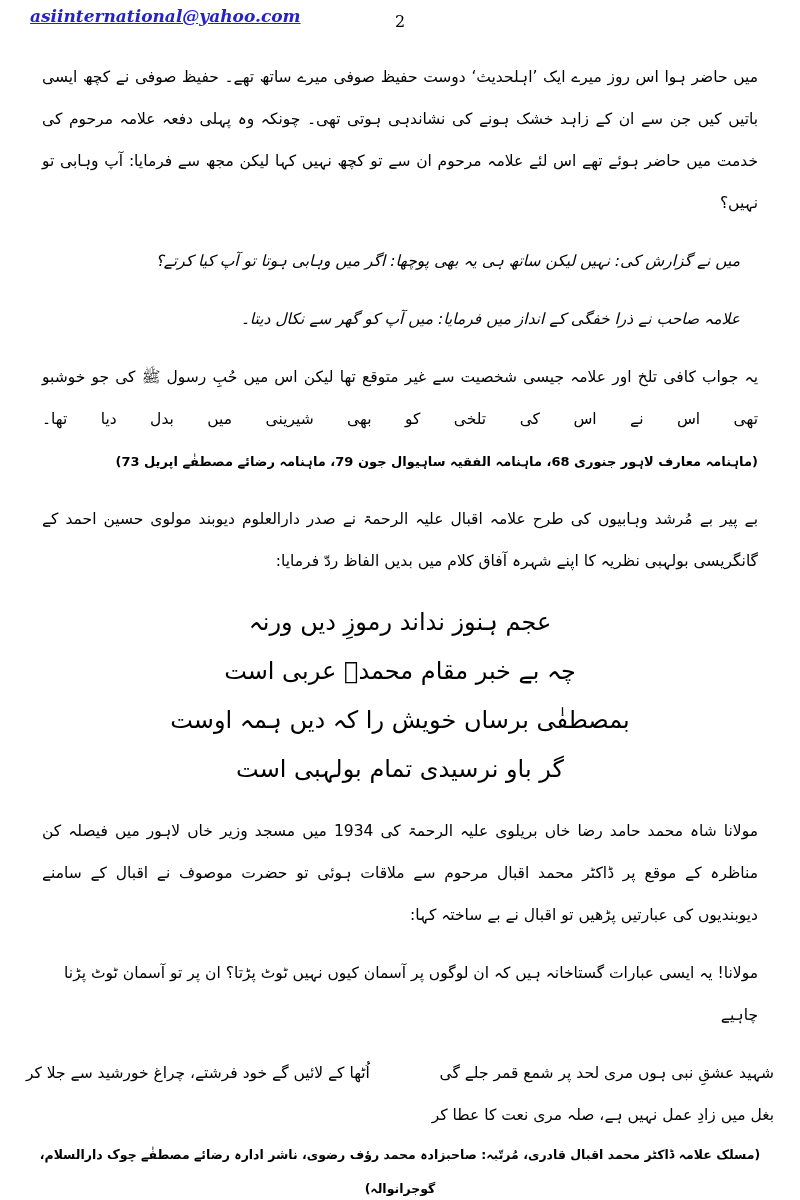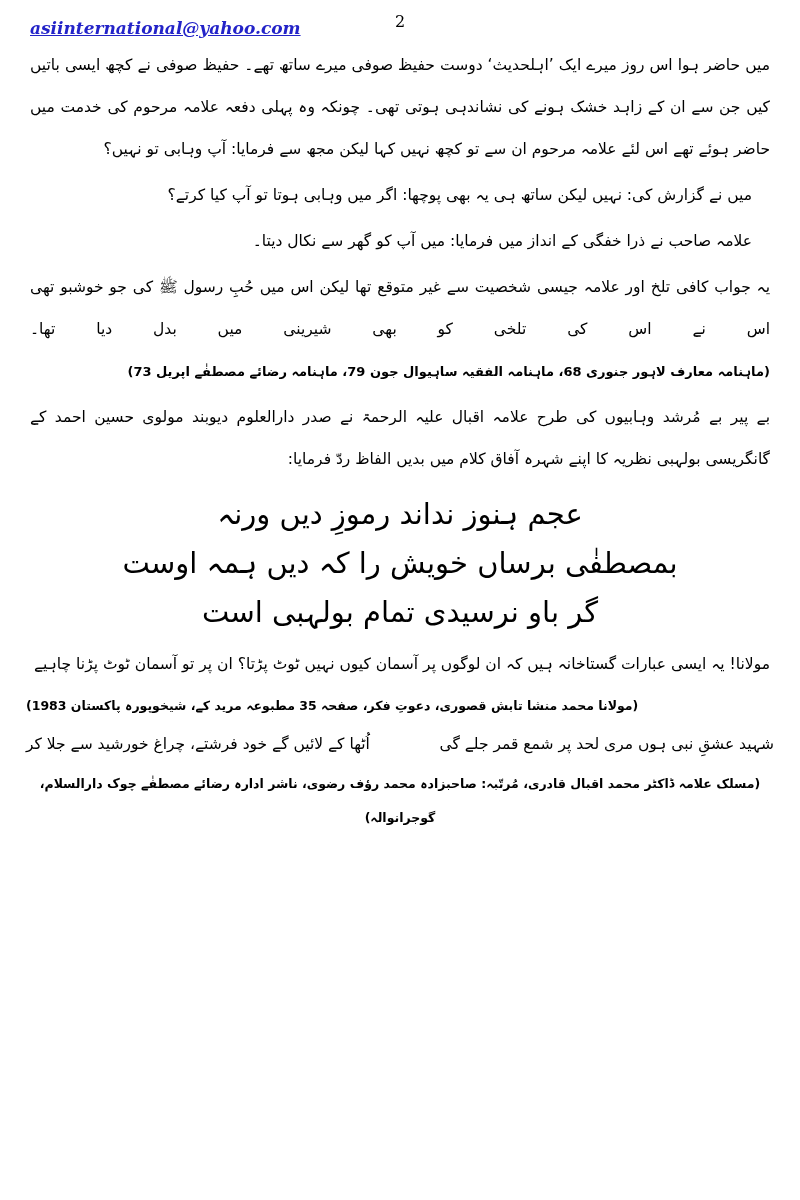--- a/index.html
+++ b/index.html
@@ -4,43 +4,43 @@
 <style>
   html,body{margin:0;padding:0;}
   body{
     width:800px;height:1200px;background:#ffffff;color:#000;
     font-family:"DejaVu Sans",sans-serif;overflow:hidden;position:relative;
   }
   .page{width:800px;height:1200px;position:relative;box-sizing:border-box;padding:4px 26px 0 26px;}
   
   .hdr{position:relative;height:36px;}
   .hdr .email-top{
-    position:absolute;left:4px;top:14px;
+    position:absolute;left:4px;top:2px;
     font-family:"DejaVu Serif",serif;font-style:italic;font-weight:bold;
     font-size:17px;color:#2323c8;text-decoration:underline;cursor:pointer;
   }
   .hdr .pageno{
     position:absolute;left:0;right:0;top:8px;text-align:center;
     font-family:"DejaVu Serif",serif;font-size:16px;color:#000;
   }
   
   .urdu{direction:rtl;unicode-bidi:embed;}
   .para{
-    margin:4px;font-size:15.5px;line-height:42px;text-align:justify;text-align-last:right;
+    margin:16px;font-size:15.5px;line-height:42px;text-align:justify;text-align-last:right;
     text-justify:inter-word;
   }
   .para.single{text-align:right;}
-  .indent{text-indent:18px;}
+  .indent{text-indent:18px;font-style:italic;}
   .cit{font-size:13px;font-weight:bold;line-height:1;white-space:nowrap;}
   .cit-line{margin:2px 0 0 0;font-size:12.5px;font-weight:bold;line-height:34px;}
   .cit-left{text-align:left;}
   .cit-center{text-align:center;}
   
   .poem{margin:10px 0 6px 0;text-align:center;}
-  .poem .pl{font-size:29px;line-height:49px;}
+  .poem .pl{font-size:24px;line-height:49px;}
   
   .crow{display:flex;justify-content:space-between;direction:rtl;font-size:15.5px;line-height:42px;}
   .crow .half{white-space:nowrap;}
 </style>
 </head>
 <body>
 
 <div class="page">
 
   <div class="hdr">
@@ -55,34 +55,36 @@
     <p class="para single indent">میں نے گزارش کی: نہیں لیکن ساتھ ہی یہ بھی پوچھا: اگر میں وہابی ہوتا تو آپ کیا کرتے؟</p>
 
     <p class="para single indent">علامہ صاحب نے ذرا خفگی کے انداز میں فرمایا: میں آپ کو گھر سے نکال دیتا۔</p>
 
     <p class="para"><span>یہ جواب کافی تلخ اور علامہ جیسی شخصیت سے غیر متوقع تھا لیکن اس میں حُبِ رسول ﷺ کی جو خوشبو تھی اس نے اس کی تلخی کو بھی شیرینی میں بدل دیا تھا۔</span> <span class="cit">(ماہنامہ معارف لاہور جنوری 68، ماہنامہ الفقیہ ساہیوال جون 79، ماہنامہ رضائے مصطفٰے اپریل 73)</span></p>
 
     <p class="para">بے پیر بے مُرشد وہابیوں کی طرح علامہ اقبال علیہ الرحمۃ نے صدر دارالعلوم دیوبند مولوی حسین احمد کے گانگریسی بولہبی نظریہ کا اپنے شہرہ آفاق کلام میں بدیں الفاظ ردّ فرمایا:</p>
 
     <div class="poem">
       <div class="pl">عجم ہنوز نداند رموزِ دیں ورنہ</div>
+      <div class="pl">چہ بے خبر مقام محمدؐ عربی است</div>
       <div class="pl">بمصطفٰی برساں خویش را کہ دیں ہمہ اوست</div>
       <div class="pl">گر باو نرسیدی تمام بولہبی است</div>
     </div>
 
+    <p class="para">مولانا شاہ محمد حامد رضا خاں بریلوی علیہ الرحمۃ کی 1934 میں مسجد وزیر خاں لاہور میں فیصلہ کن مناظرہ کے موقع پر ڈاکٹر محمد اقبال مرحوم سے ملاقات ہوئی تو حضرت موصوف نے اقبال کے سامنے دیوبندیوں کی عبارتیں پڑھیں تو اقبال نے بے ساختہ کہا:</p>
 
     <p class="para single">مولانا! یہ ایسی عبارات گستاخانہ ہیں کہ ان لوگوں پر آسمان کیوں نہیں ٹوٹ پڑتا؟ ان پر تو آسمان ٹوٹ پڑنا چاہیے</p>
 
-    <p class="cit-line cit-left">(مولانا محمد منشا تابش قصوری، دعوتِ فکر، صفحہ 35 مطبوعہ مرید کے، شیخوپورہ پاکستان 1983)</p>
 
 
     <div class="crow">
       <span class="half">شہید عشقِ نبی ہوں مری لحد پر شمع قمر جلے گی</span>
       <span class="half">اُٹھا کے لائیں گے خود فرشتے، چراغ خورشید سے جلا کر</span>
     </div>
     <div class="crow">
+      <span class="half">بغل میں زادِ عمل نہیں ہے، صلہ مری نعت کا عطا کر</span>
     </div>
 
     <p class="cit-line cit-center">(مسلک علامہ ڈاکٹر محمد اقبال قادری، مُرتّبہ: صاحبزادہ محمد رؤف رضوی، ناشر ادارہ رضائے مصطفٰے چوک دارالسلام، گوجرانوالہ)</p>
 
   </div>
 
 </div>
 
 </body></html>

